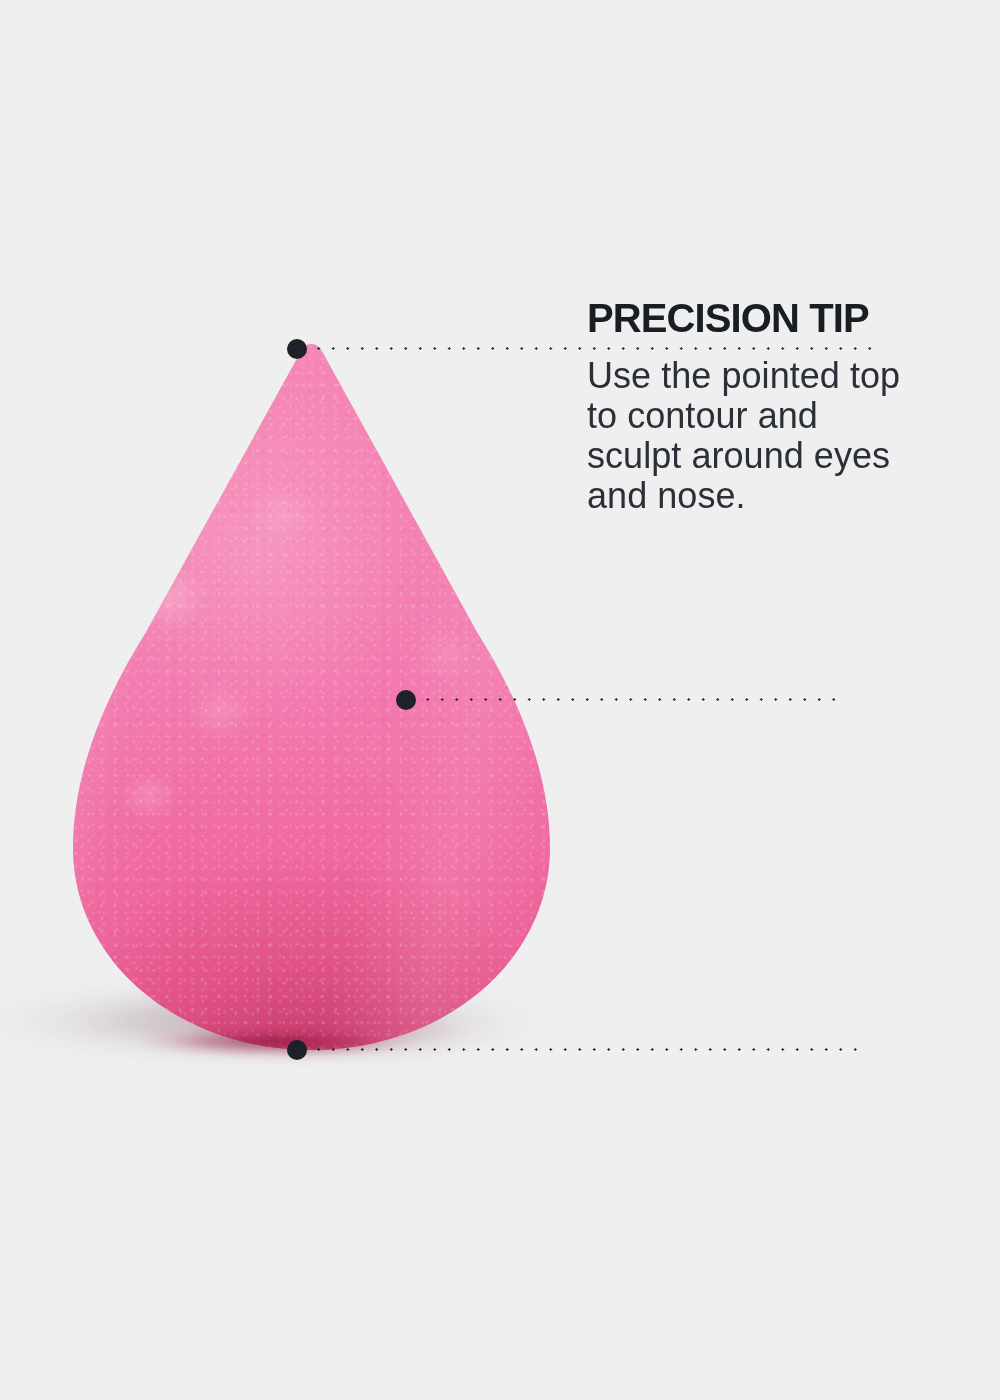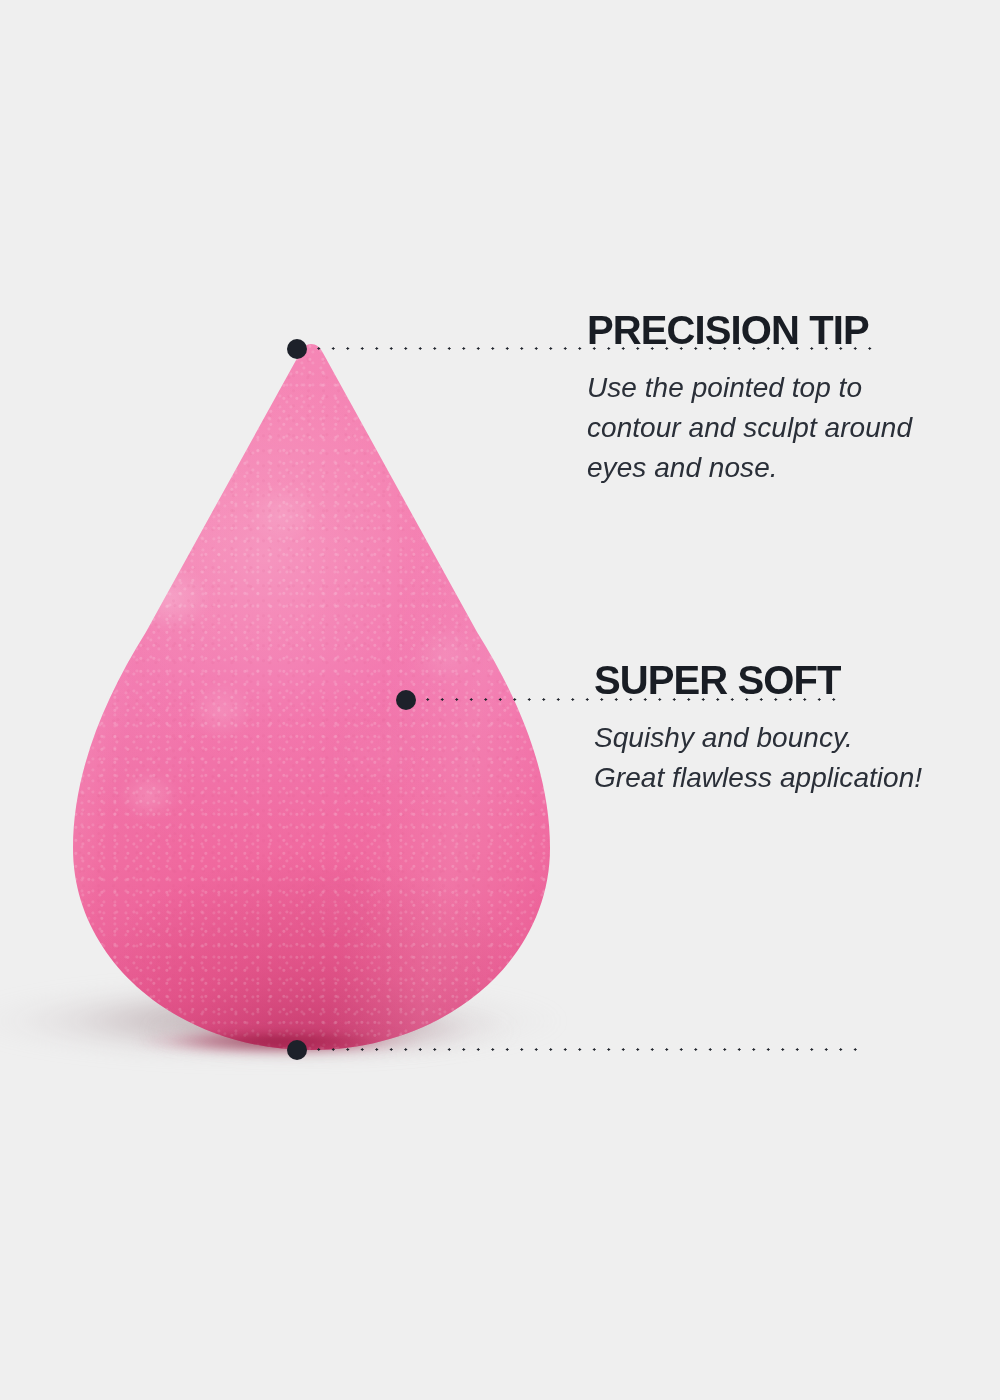--- a/index.html
+++ b/index.html
@@ -146,39 +146,37 @@
                 rgba(160,30,70,0.40) 48%,
                 rgba(200,80,120,0.12) 78%,
                 rgba(239,239,239,0) 100%);
     filter: blur(4px);
   }
 
   
   .callout {
     position: absolute;
     width: 330px;
-    margin-top: 12px;
   }
   .callout-title {
     margin: 0;
     font-size: 40px;
     font-weight: 700;
     letter-spacing: -0.9px;
     line-height: 1.02;
     color: #191d24;
     white-space: nowrap;
   }
   .callout-body {
     margin: 17px 0 0 0;
-    font-size: 28px;
+    font-size: 36px;
     font-weight: 400;
     line-height: 40px;
     color: #2a2f38;
     letter-spacing: 0.05px;
-    font-style: italic;
   }
 
   
   .leader {
     position: absolute;
     height: 5px;
   }
   .leader-line {
     position: absolute;
     left: 0;
@@ -223,24 +221,20 @@
   </div>
   <div class="callout" style="left:587px; top:298px;">
     <h2 class="callout-title">PRECISION TIP</h2>
     <p class="callout-body">Use the pointed top to contour and sculpt around eyes and nose.</p>
   </div>
 
   <div class="leader" style="left:406px; top:697px; width:434px;">
     <div class="leader-line"></div>
     <div class="leader-dot"></div>
   </div>
-  <div class="callout" style="left:594px; top:648px;">
-    <h2 class="callout-title">SUPER SOFT</h2>
-    <p class="callout-body">Squishy and bouncy. Great flawless application!</p>
-  </div>
 
   <div class="leader" style="left:297px; top:1047px; width:560px;">
     <div class="leader-line"></div>
     <div class="leader-dot"></div>
   </div>
   <div class="callout" style="left:589px; top:999px;">
   </div>
 
 </div>
 

